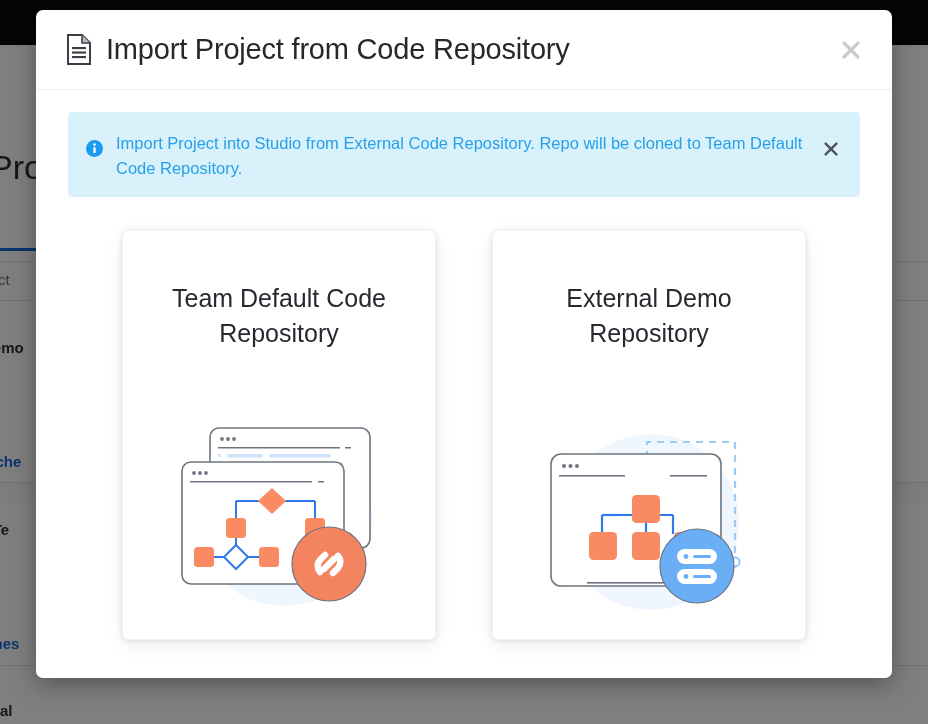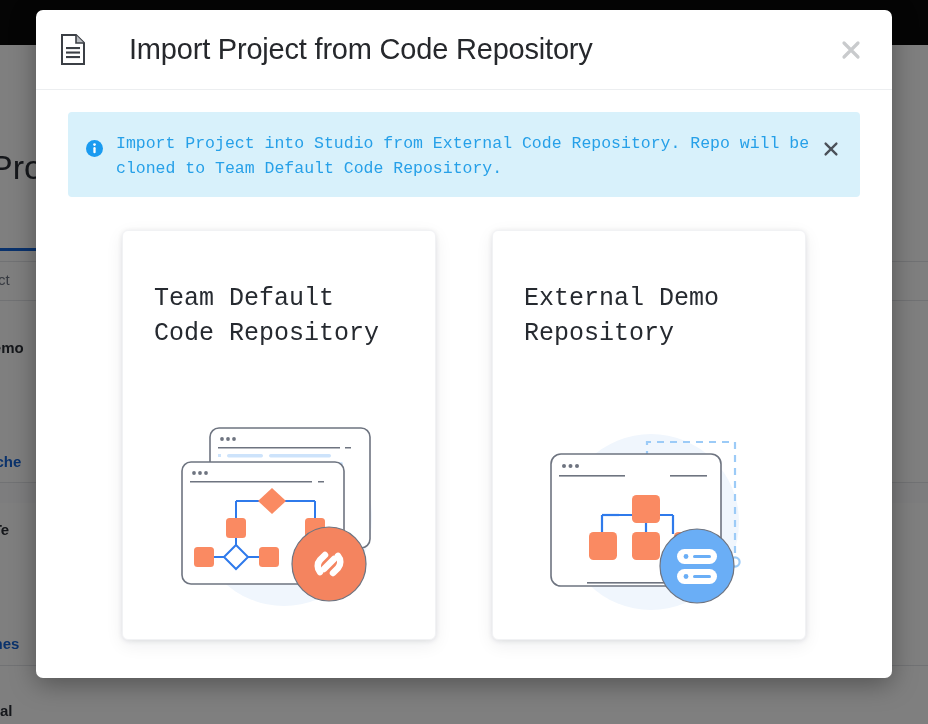--- a/index.html
+++ b/index.html
@@ -28,31 +28,31 @@
 
   
   #modal{
     position:absolute;left:36px;top:10px;width:856px;height:668px;
     background:#ffffff;border-radius:7px;
     box-shadow:0 6px 26px rgba(0,0,0,.35);
     display:flex;flex-direction:column;overflow:hidden;
   }
   .modal-head{
     height:80px;flex:0 0 80px;display:flex;align-items:center;
-    padding:0 24px 0 24px;border-bottom:1px solid #eceef0;box-sizing:border-box;gap:29px;
+    padding:0 24px 0 30px;border-bottom:1px solid #eceef0;box-sizing:border-box;
   }
   .doc-icon{width:26px;height:31px;flex:0 0 26px;margin-right:14px;display:block;}
   .modal-title{font-size:29px;color:#26282c;letter-spacing:-.2px;flex:1;}
   .modal-x{
     width:34px;height:34px;flex:0 0 34px;border:none;background:transparent;
     cursor:pointer;padding:0;display:flex;align-items:center;justify-content:center;
   }
   .modal-x svg{display:block;}
 
-  .modal-body{flex:1;padding:22px 32px 1px;box-sizing:border-box;font-family:Liberation Mono, monospace;}
+  .modal-body{flex:1;padding:22px 32px 1px;box-sizing:border-box;}
 
   
   .banner{
     background:#d8f1fb;border-radius:4px;display:flex;align-items:flex-start;
     padding:14px 16px 16px 18px;box-sizing:border-box;min-height:76px;
   }
   .banner .info-ic{width:17px;height:17px;flex:0 0 17px;margin-top:14px;margin-right:13px;}
   .banner .btxt{
     flex:1;color:#26a0e8;font-size:16.5px;line-height:25px;padding-top:5px;
   }
@@ -65,21 +65,21 @@
   .cards{display:flex;gap:56px;justify-content:center;margin-top:33px;}
   .card{
     width:314px;height:410px;background:#fff;border-radius:6px;
     box-shadow:0 1px 5px rgba(16,24,40,.10),0 5px 18px rgba(16,24,40,.07);
     border:1px solid #f1f2f4;box-sizing:border-box;
     display:flex;flex-direction:column;align-items:center;cursor:pointer;
     position:relative;overflow:hidden;
   }
   .card-title{
     margin-top:50px;font-size:25px;line-height:35px;color:#262a30;
-    max-width:250px;
+    text-align:center;max-width:250px;
   }
   .card-art{position:absolute;left:0;bottom:6px;width:100%;height:215px;}
   .card-art svg{display:block;margin:0 auto;}
 </style>
 </head>
 <body>
 
 <div id="bg">
   <div class="topbar"></div>
   <div class="page">

